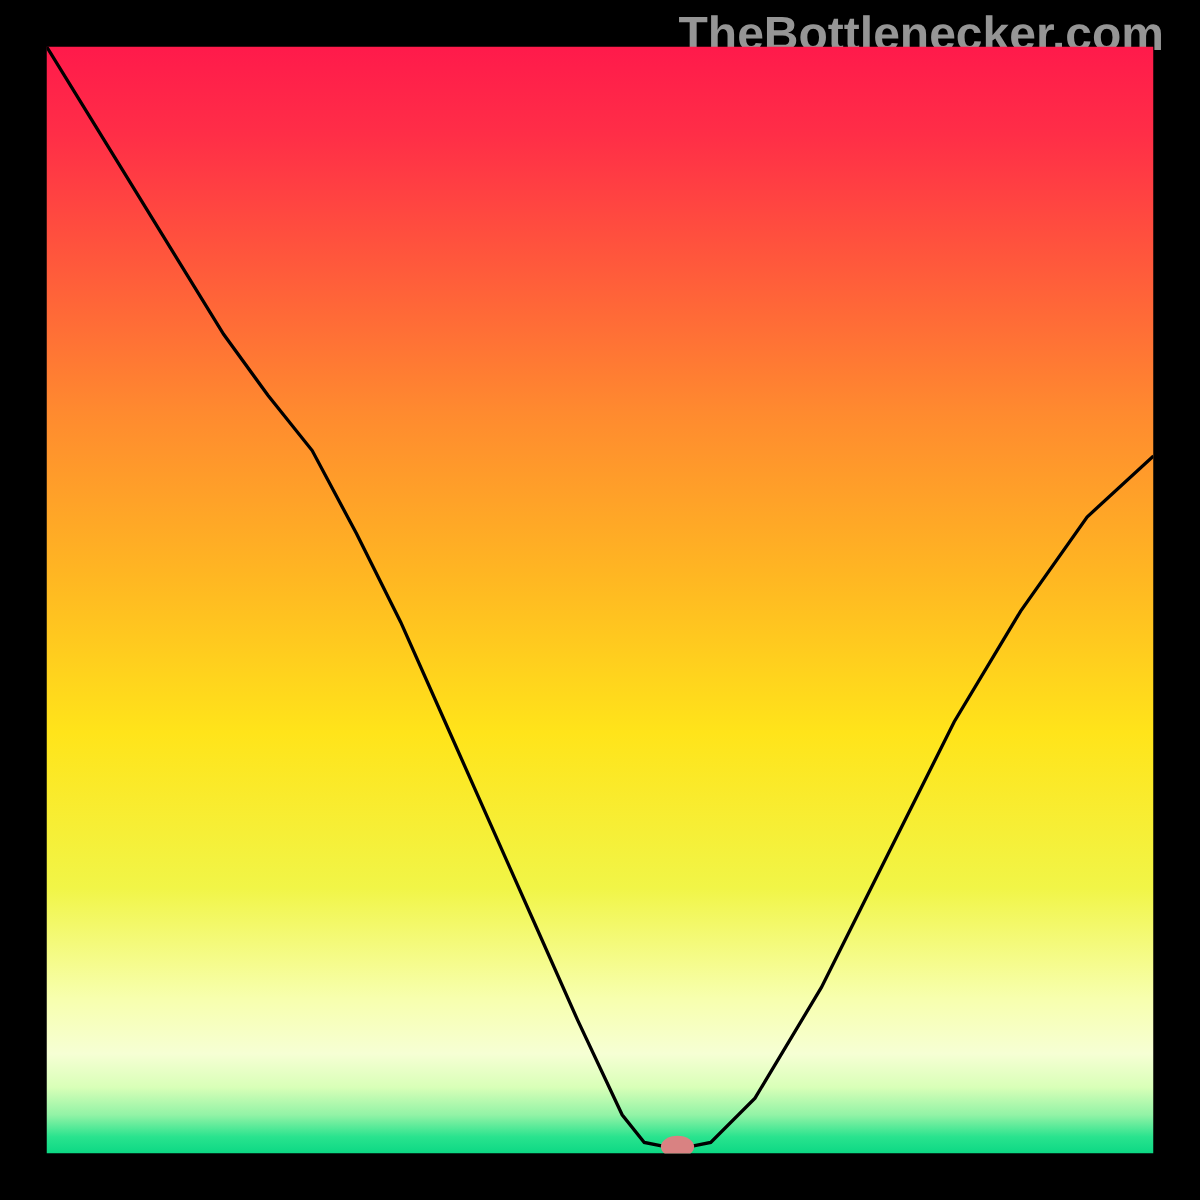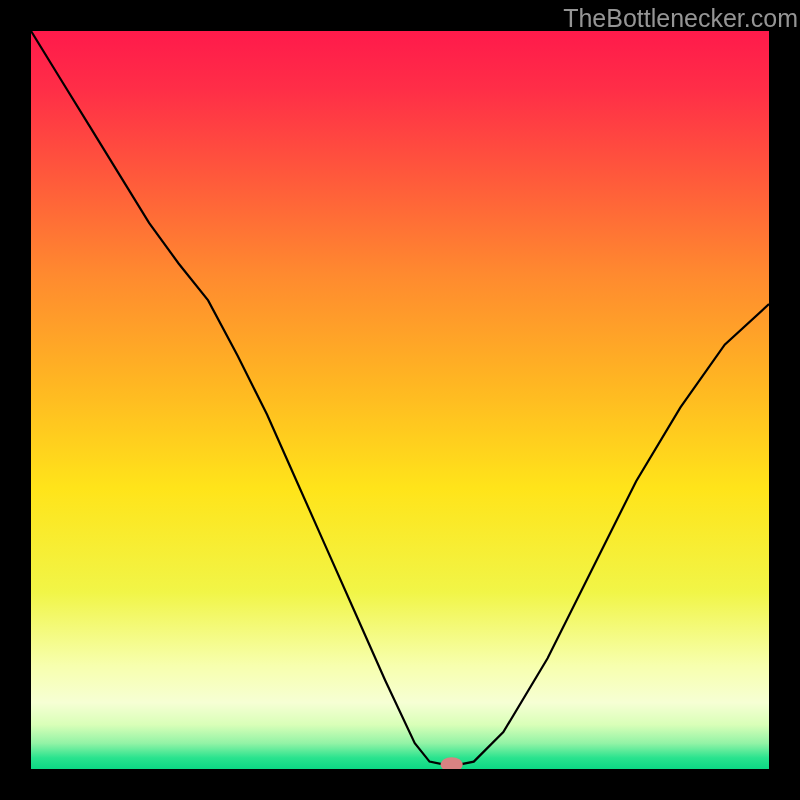--- a/index.html
+++ b/index.html
@@ -10,24 +10,24 @@
   }
   .outer {
     width: 800px;
     height: 800px;
     background: #000;
     position: relative;
   }
   .watermark {
     position: absolute;
     top: 4px;
-    right: 2px;
+    right: 24px;
     color: #959595;
-    font-size: 25px;
-    font-weight: 400;
+    font-size: 32px;
+    font-weight: 700;
     letter-spacing: 0px;
   }
   .plot {
     position: absolute;
     left: 31px;
     top: 31px;
     width: 738px;
     height: 738px;
   }
   .plot svg {

